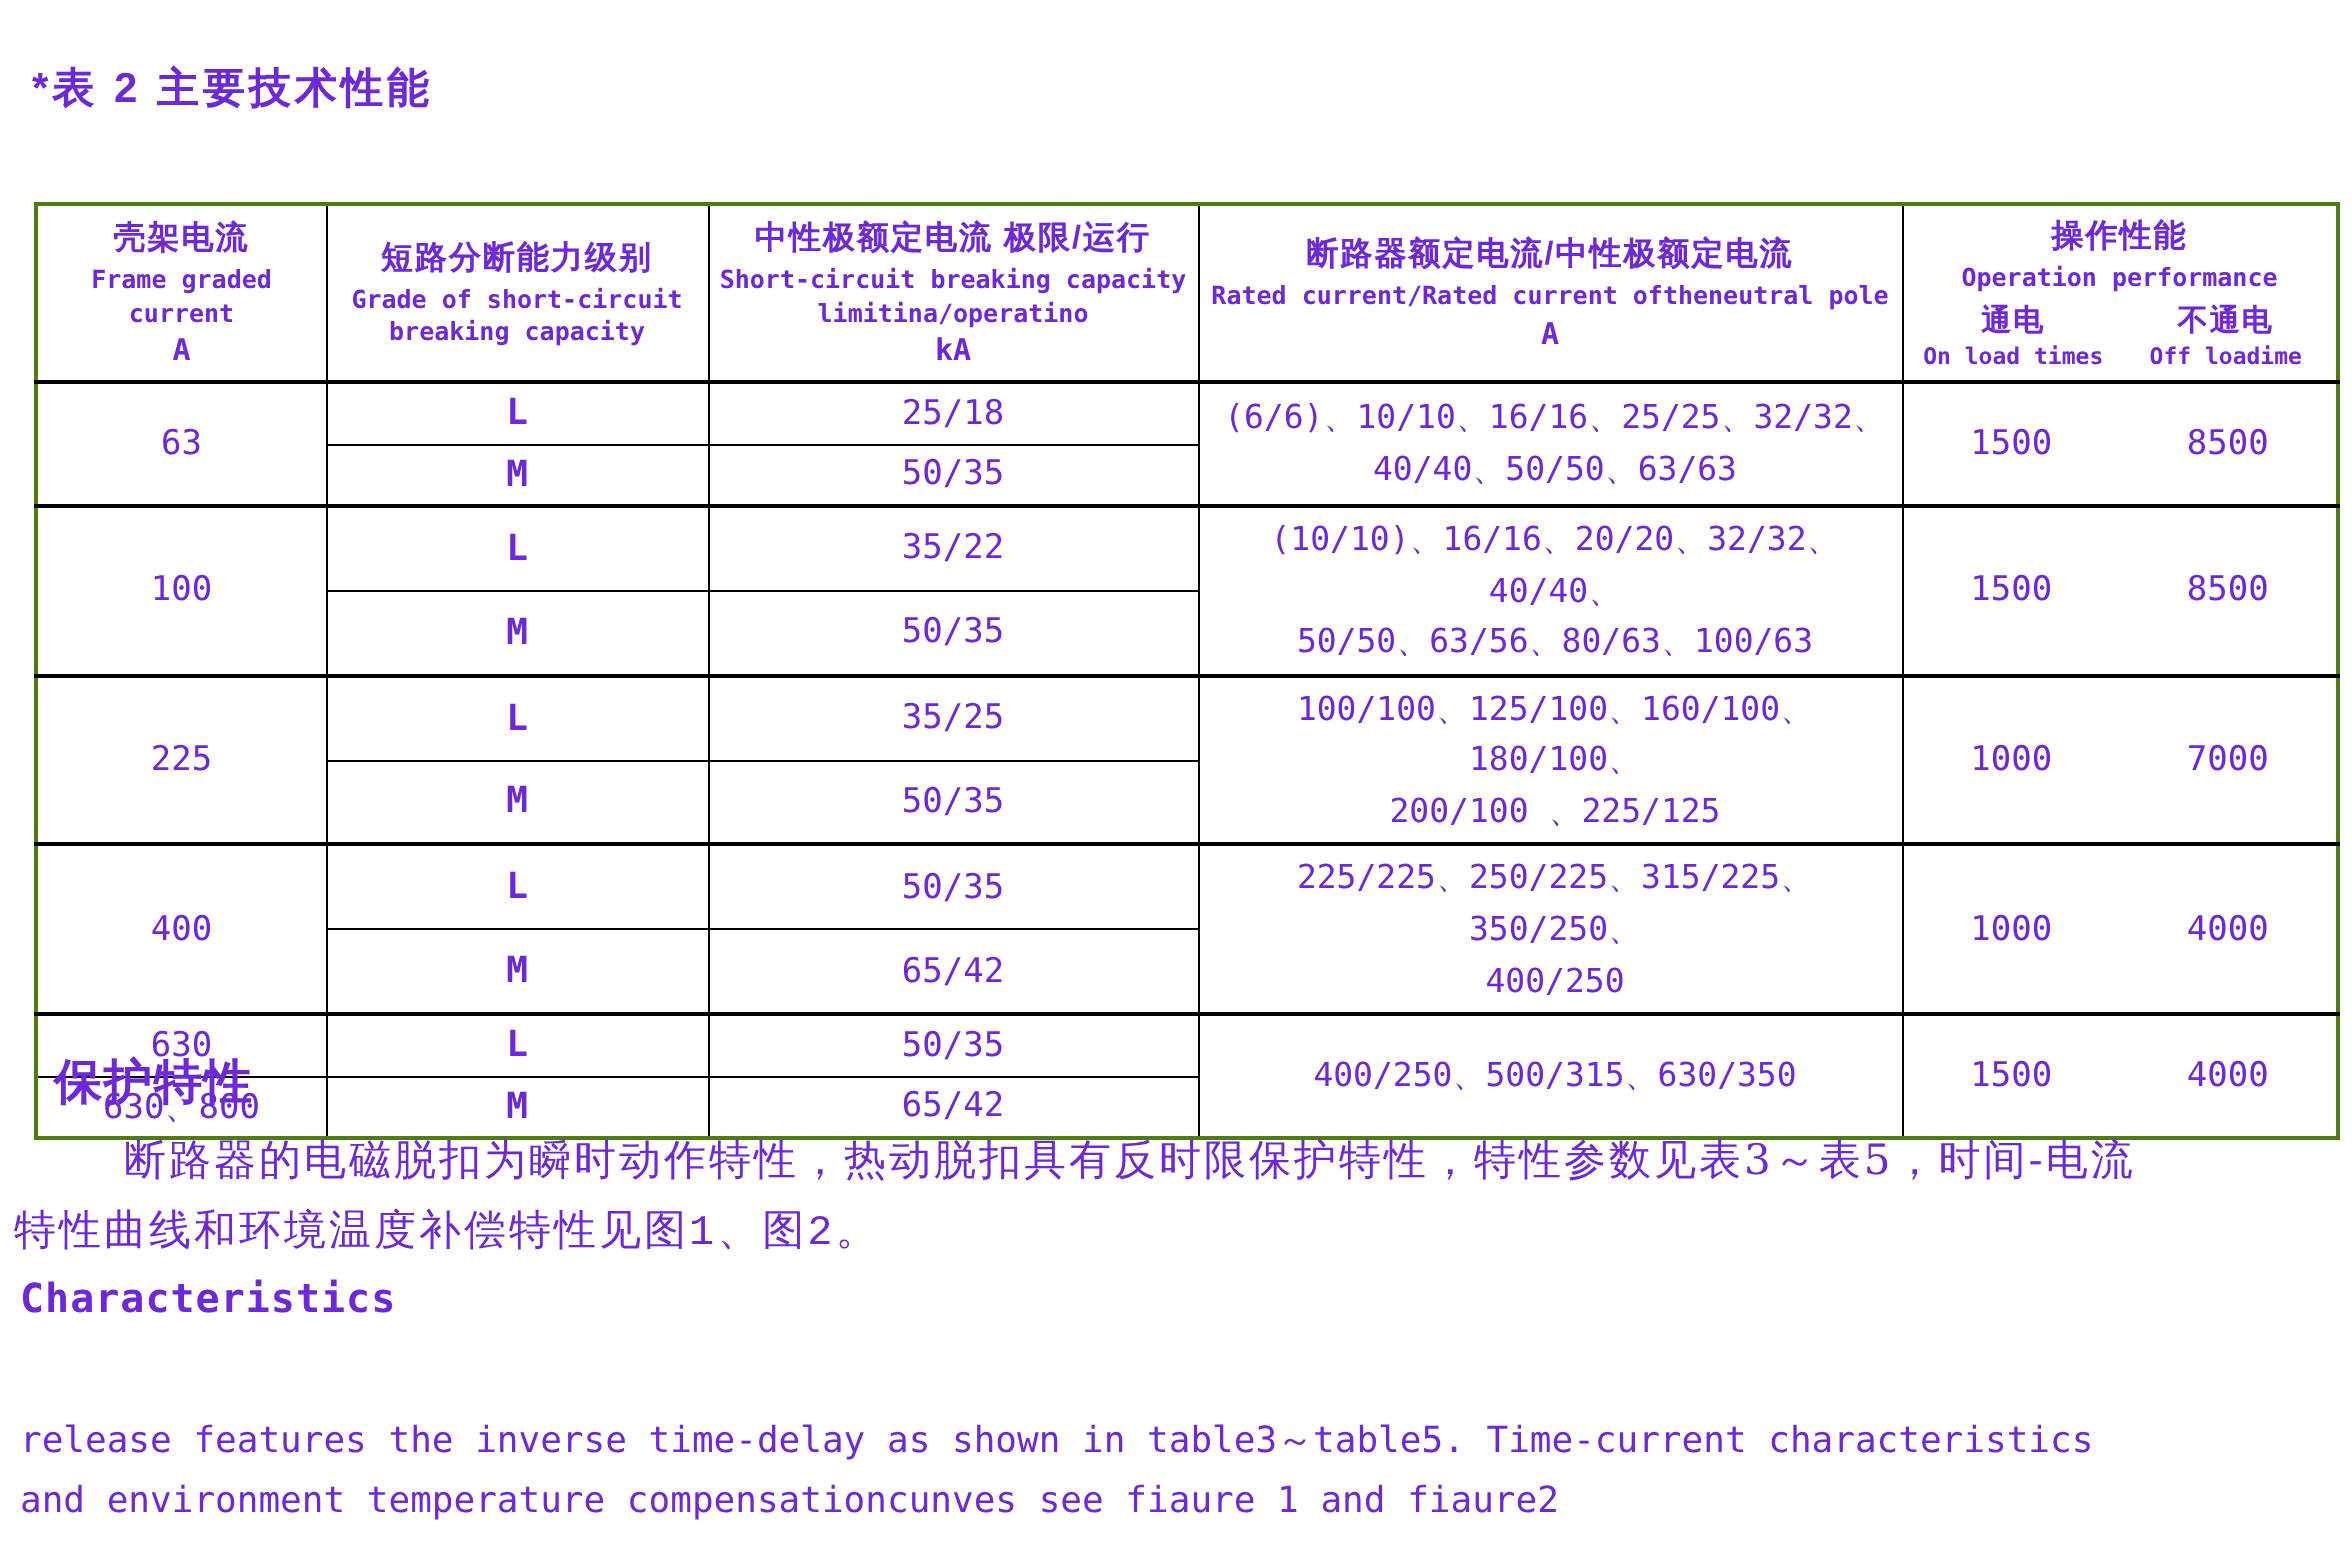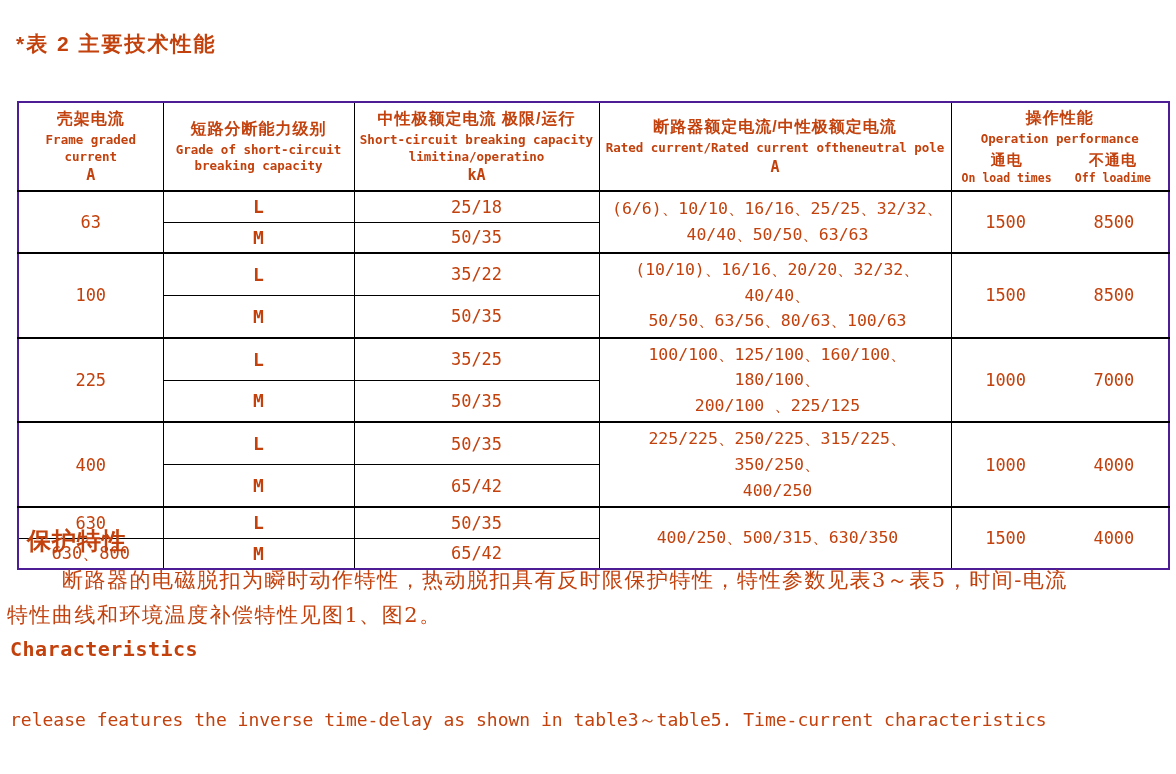--- a/index.html
+++ b/index.html
@@ -1,39 +1,39 @@
 <!DOCTYPE html>
 <html><head>
 <meta charset="utf-8">
 <style>
   * { margin:0; padding:0; box-sizing:border-box; }
   html,body { background:#ffffff; }
   #page {
     position:relative; width:1176px; height:774px; background:#ffffff;
-    color:#c2410c; overflow:hidden;
+    color:#6d28d9; overflow:hidden;
     font-family:"Liberation Sans", sans-serif;
   }
   .mono { font-family:"DejaVu Sans Mono", monospace; }
   .cjk  { font-family:"Liberation Sans", sans-serif; }
 
   
   #title-zh {
     position:absolute; left:16px; top:30px;
     font-size:21px; font-weight:bold; letter-spacing:2px;
   }
   #title-en {
     position:absolute; left:14px; top:64px;
     font-size:19px; font-weight:bold; letter-spacing:1px;
   }
 
   
   #spec-table {
     position:absolute; left:17px; top:101px; width:1151px;
     border-collapse:collapse; table-layout:fixed;
-    border:2px solid #4c1d95;
+    border:2px solid #4d7c0f;
   }
   #spec-table th, #spec-table td {
     border:1px solid #000; text-align:center; vertical-align:middle;
     overflow:hidden;
   }
   #spec-table thead th { border-bottom:2px solid #000; height:89px; padding:4px 2px; }
   #spec-table tbody tr { height:31px; }
   #spec-table tbody tr.group-start td { border-top:2px solid #000; }
 
   .h-zh { font-size:16px; letter-spacing:1px; }
@@ -58,21 +58,21 @@
     white-space:pre-line;
   }
   td.op { padding:0; }
   .op-vals { display:flex; width:100%; font-family:"DejaVu Sans Mono", monospace; font-size:17px; }
   .op-vals span { flex:1; text-align:center; }
 
   
   .abs { position:absolute; white-space:nowrap; }
   #protect-heading { left:27px; top:525px; font-size:24px; font-weight:bold; letter-spacing:1px; }
   #zh-body-1 { left:62px; top:566px; }
-  #zh-body-2 { left:7px;  top:601px; }
+  #zh-body-2 { left:7px;  top:601px;font-family:Liberation Mono, monospace; }
   .zh-body { font-family:"DejaVu Serif", serif; font-size:21px; letter-spacing:1.5px; }
   #char-heading { left:10px; top:637px; font-size:20px; font-weight:bold; letter-spacing:0.5px; }
   .en-body { font-family:"DejaVu Sans Mono", monospace; font-size:18px; }
   #en-body-1 { left:10px; top:676px; }
   #en-body-2 { left:10px; top:708px; }
   #en-body-3 { left:10px; top:740px; }
 </style>
 </head>
 <body>
 
@@ -221,14 +221,15 @@
       </tr>
     </tbody>
   </table>
 
   <div id="protect-heading" class="abs cjk">保护特性</div>
   <div id="zh-body-1" class="abs zh-body">断路器的电磁脱扣为瞬时动作特性，热动脱扣具有反时限保护特性，特性参数见表3～表5，时间-电流</div>
   <div id="zh-body-2" class="abs zh-body">特性曲线和环境温度补偿特性见图1、图2。</div>
 
   <div id="char-heading" class="abs mono">Characteristics</div>
   <div id="en-body-2" class="abs en-body">release features the inverse time-delay as shown in table3～table5. Time-current characteristics</div>
+  <div id="en-body-3" class="abs en-body">and environment temperature compensationcunves see fiaure 1 and fiaure2</div>
 
 </div>
 
 </body></html>

